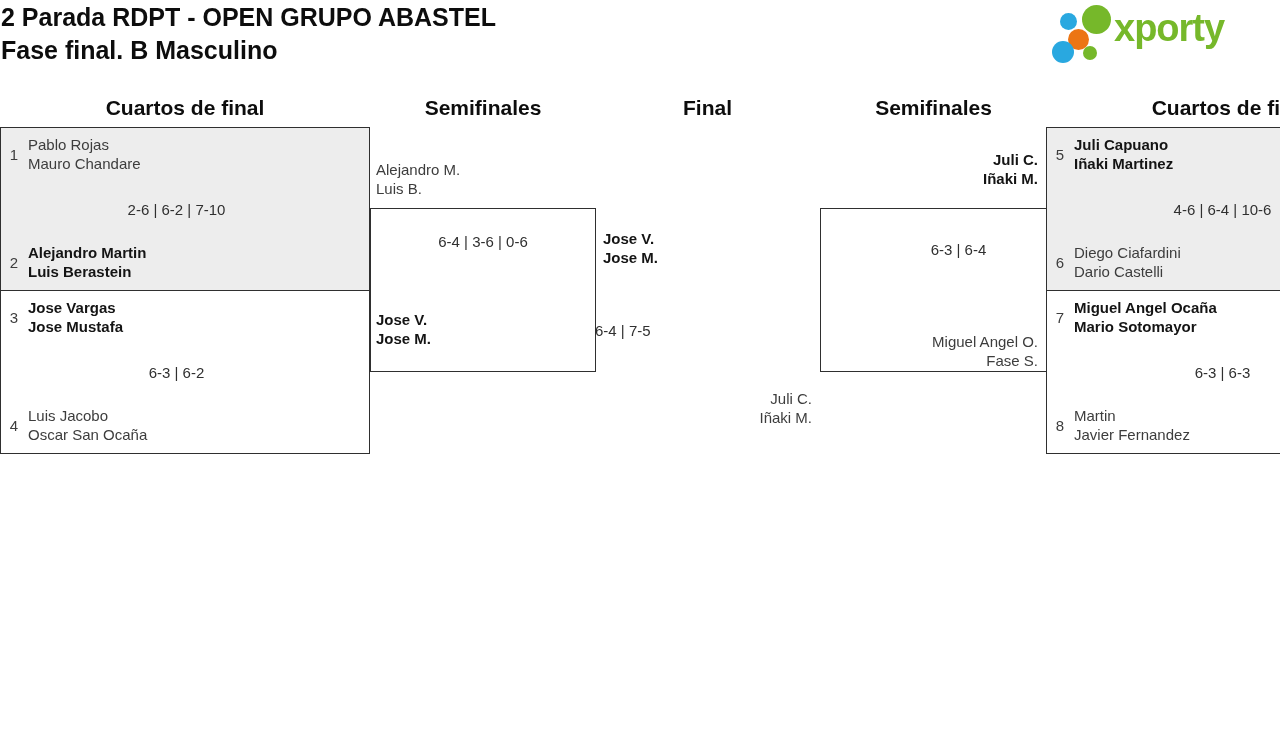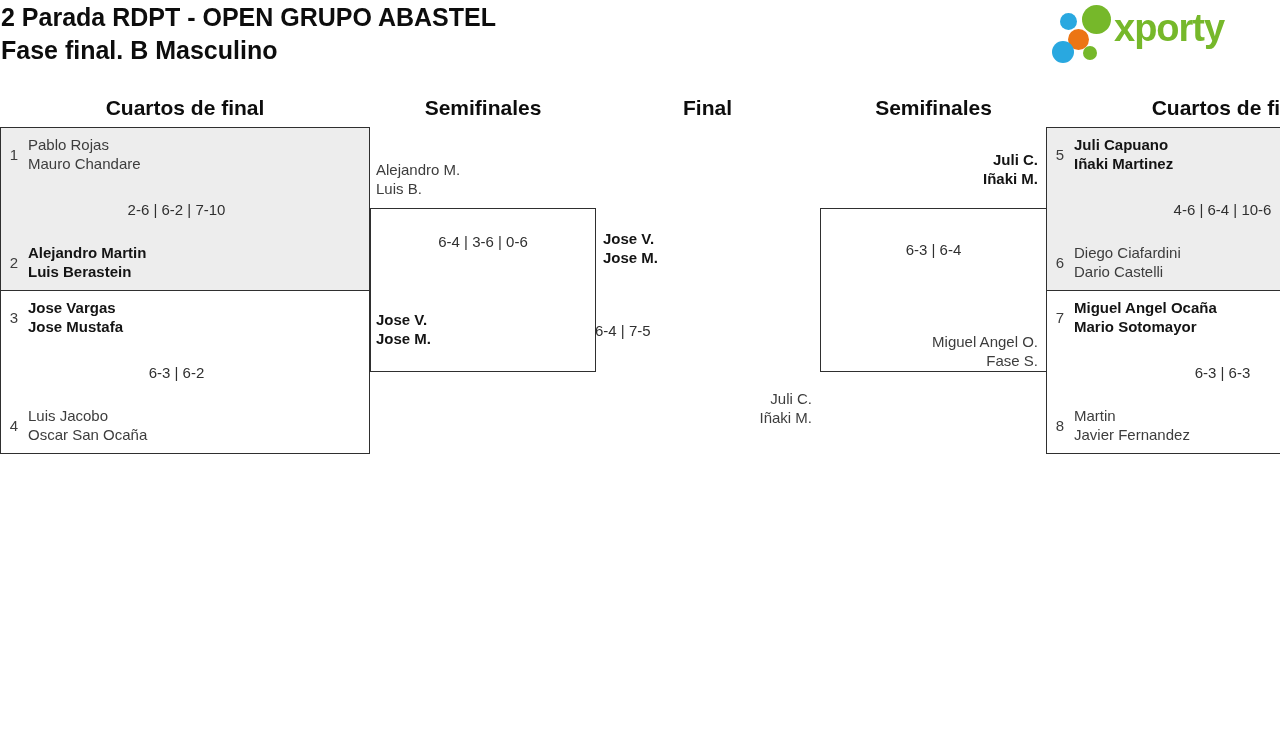--- a/index.html
+++ b/index.html
@@ -64,21 +64,21 @@
   .seed{width:14px;text-align:center;font-size:15px;color:var(--text,#3d3d3d);flex:0 0 14px;}
   .qscore{position:absolute;left:0;right:17px;top:50%;transform:translateY(-50%);text-align:center;}
 
   
   .abs{position:absolute;}
   .sfL-t1{left:376px;top:150px;margin-top:10px;}
   .sfL-t2{left:376px;top:310px;}
   .sfL-score{left:370px;top:233px;width:226px;text-align:center;}
   .sfR-t1{left:822px;top:150px;width:216px;text-align:right;}
   .sfR-t2{left:822px;top:292px;width:216px;text-align:right;margin-top:40px;}
-  .sfR-score{left:820px;top:241px;width:227px;text-align:center;}
+  .sfR-score{left:820px;top:241px;width:227px;text-align:center;padding-left:25px;}
   .fin-t1{left:603px;top:229px;}
   .fin-score{left:595px;top:322px;width:225px;text-align:left;}
   .fin-t2{left:595px;top:389px;width:217px;text-align:right;}
 </style>
 </head>
 <body>
 
 <div class="stage">
 
   <div class="title-block">

